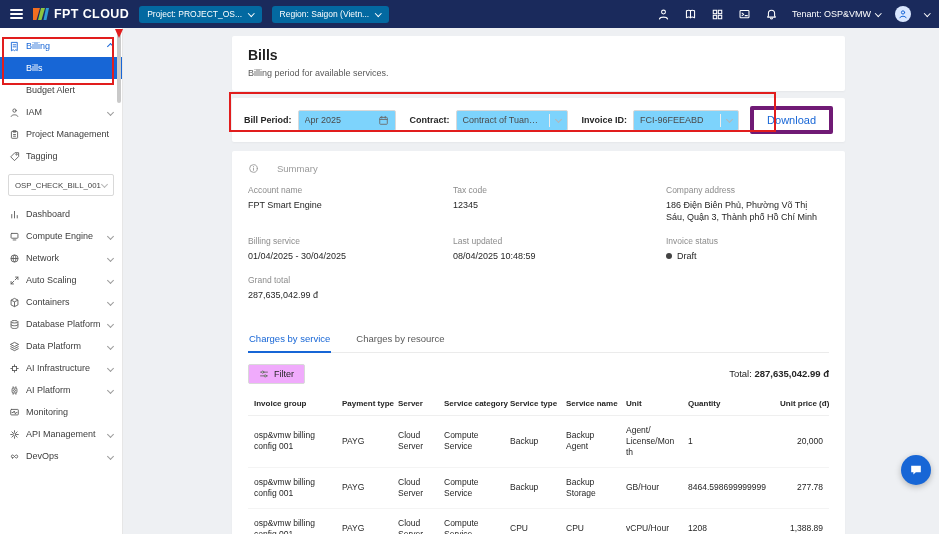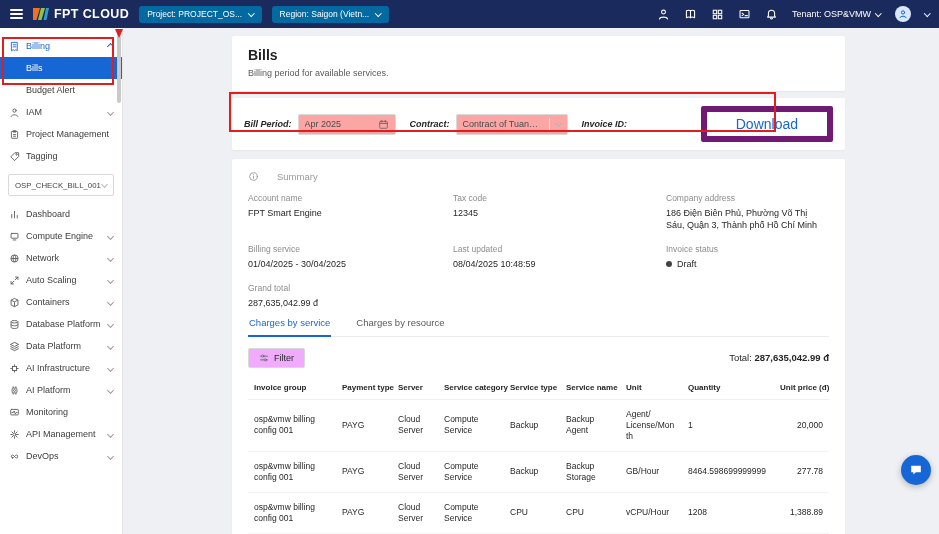--- a/index.html
+++ b/index.html
@@ -36,41 +36,41 @@
 
   
   .main { position: absolute; left: 124px; top: 28px; right: 0; bottom: 0; overflow: hidden; }
   .content { width: 613px; margin: 8px 0 0 108px; }
   .card { background: #fff; border-radius: 2px; box-shadow: 0 1px 2px rgba(0,0,0,.04); }
   .card-title { padding: 11px 16px 13px; }
   .page-title { font-size: 14px; font-weight: bold; color: #1f1f1f; }
   .page-subtitle { font-size: 9px; color: #595959; margin-top: 5px; }
 
   .card-filters { margin-top: 7px; padding: 8px 12px; display: flex; align-items: center; gap: 6px; font-size: 9px; }
-  .f-label { font-weight: bold; color: #262626; white-space: nowrap; margin-left: 8px; font-style: italic; }
+  .f-label { font-weight: bold; color: #262626; white-space: nowrap; margin-left: 8px; }
   .f-label:first-child { margin-left: 0; }
-  .f-box { border: 1px solid #d9d9d9; border-radius: 2px; height: 21px; display: flex; align-items: center; justify-content: space-between; padding: 0 6px; gap: 6px; background: #fca5a5; cursor: pointer; color: #4a4a4a; }
+  .f-box { border: 1px solid #d9d9d9; border-radius: 2px; height: 21px; display: flex; align-items: center; justify-content: space-between; padding: 0 6px; gap: 6px; background: #7dd3fc; cursor: pointer; color: #4a4a4a; }
   .f-box .val { white-space: nowrap; overflow: hidden; text-overflow: ellipsis; }
   .f-date { width: 98px; }
   .f-contract { width: 112px; }
   .f-invoice { width: 106px; }
   .f-sep { border-left: 1px solid #ededed; padding-left: 6px; height: 13px; display: flex; align-items: center; }
   .cal { width: 11px; height: 11px; color: #6b6b6b; flex: none; }
-  .btn-download { margin-left: auto; border: 6px solid #701a75; color: #1766d6; background: #fff; font-size: 14px; padding: 4px 29px; border-radius: 2px; cursor: pointer; font-family: inherit; }
+  .btn-download { margin-left: auto; border: 4px solid #701a75; color: #1766d6; background: #fff; font-size: 11px; padding: 4px 13px; border-radius: 2px; cursor: pointer; font-family: inherit; }
 
   .card-summary { margin-top: 9px; padding: 12px 16px 4px; }
   .sum-head { display: flex; align-items: center; gap: 18px; color: #9a9a9a; font-size: 9.5px; }
   .sum-head svg { width: 11px; height: 11px; }
   .sum-grid { margin-top: 11px; display: grid; grid-template-columns: 205px 213px 1fr; row-gap: 13px; }
   .sum-label { color: #8c8c8c; font-size: 8.5px; margin-bottom: 4px; }
   .sum-value { color: #262626; font-size: 9px; line-height: 1.35; padding-right: 8px; }
   .status { display: flex; align-items: center; gap: 5px; }
   .dot { width: 6px; height: 6px; border-radius: 50%; background: #434343; flex: none; }
 
-  .tabs { margin-top: 1px; display: flex; gap: 24px; border-bottom: 1px solid #ebebeb; font-size: 9.5px; }
+  .tabs { margin-top: 25px; display: flex; gap: 24px; border-bottom: 1px solid #ebebeb; font-size: 9.5px; }
   .tab { padding: 6px 1px 7px; color: #595959; cursor: pointer; }
   .tab.active { color: #1766d6; border-bottom: 2px solid #1766d6; margin-bottom: -1px; }
 
   .toolbar { display: flex; align-items: center; margin-top: 11px; }
   .btn-filter { border: 1px solid #d9d9d9; border-radius: 2px; background: #f0abfc; font-size: 9px; color: #262626; padding: 4px 10px; display: flex; align-items: center; gap: 5px; cursor: pointer; font-family: inherit; }
   .btn-filter svg { width: 10px; height: 10px; color: #595959; }
   .toolbar-total { margin-left: auto; font-size: 9.5px; color: #262626; }
   .toolbar-total b { font-weight: bold; }
 
   table { width: 100%; border-collapse: collapse; margin-top: 8px; table-layout: fixed; }
@@ -308,20 +308,26 @@
           </svg>
       </div>
       <span class="f-label">Contract:</span>
       <div class="f-box f-contract">
         <span class="val">Contract of Tuannn52...</span>
         <span class="f-sep">
             <span class="schev"></span>
           </span>
       </div>
       <span class="f-label">Invoice ID:</span>
+      <div class="f-box f-invoice">
+        <span class="val">FCI-96FEEABD</span>
+        <span class="f-sep">
+            <span class="schev"></span>
+          </span>
+      </div>
       <button class="btn-download">Download</button>
     </div>
 
     <div class="card card-summary">
       <div class="sum-head">
         <svg viewBox="0 0 16 16" fill="none" stroke="currentColor" stroke-width="1.3" stroke-linecap="round">
             <circle cx="8" cy="8" r="5.6"></circle>
             <path d="M8 7.4v3.2M8 5.1v.2"></path>
           </svg>
         <span>Summary</span>

